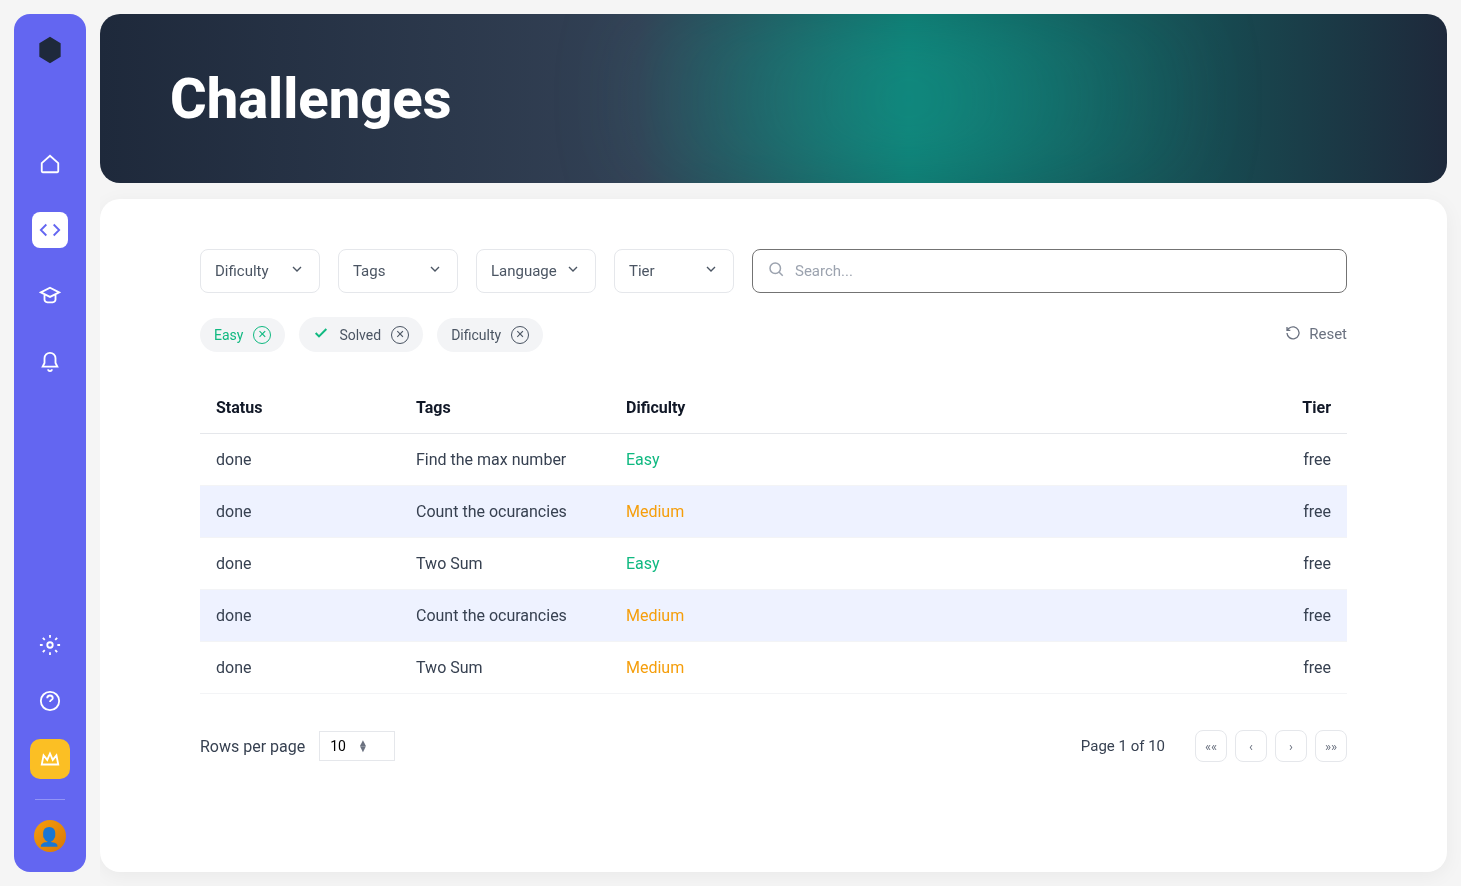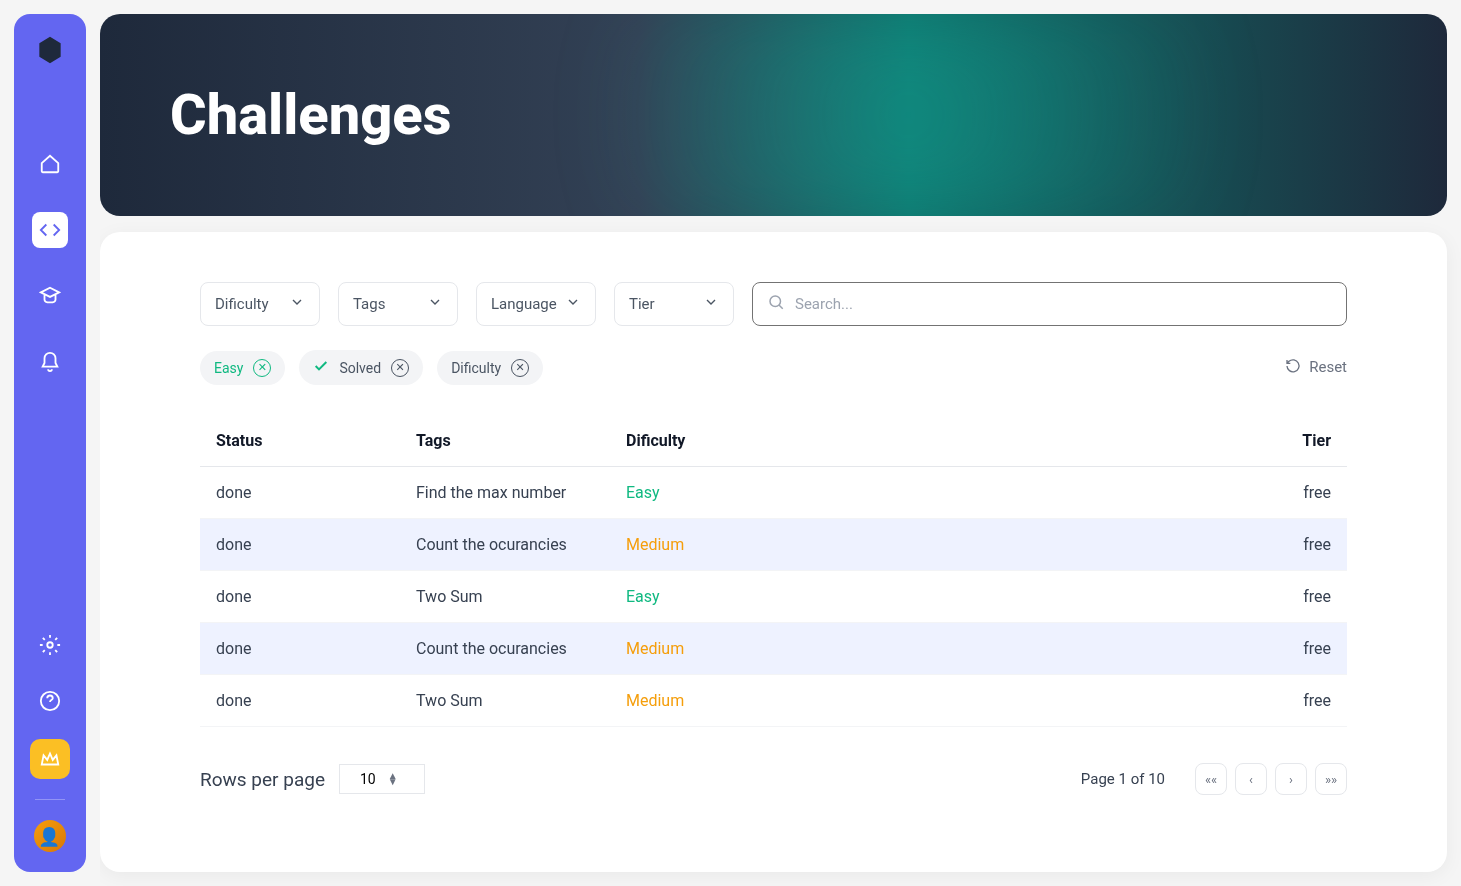--- a/index.html
+++ b/index.html
@@ -21,21 +21,21 @@
 .nav-item { width: 36px; height: 36px; display: flex; align-items: center; justify-content: center; border-radius: 8px; cursor: pointer; color: white; }
 .nav-item.active { background: white; color: #6366f1; }
 .nav-bottom { margin-top: auto; display: flex; flex-direction: column; gap: 20px; align-items: center; }
 .nav-crown { background: #fbbf24; border-radius: 10px; width: 40px; height: 40px; display: flex; align-items: center; justify-content: center; color: white; cursor: pointer; }
 .nav-divider { width: 30px; height: 1px; background: rgba(255,255,255,0.3); }
 .avatar { width: 32px; height: 32px; border-radius: 50%; background: linear-gradient(135deg, #f59e0b, #d97706); cursor: pointer; display: flex; align-items: center; justify-content: center; font-size: 18px; }
 
 .main { flex: 1; padding: 14px 14px 14px 0; overflow: hidden; display: flex; flex-direction: column; gap: 16px; }
 
 .hero {
-  height: 202px;
+  height: 169px;
   border-radius: 20px;
   background: linear-gradient(90deg, #1e293b 0%, #334155 40%, #0f766e 60%, #1e293b 100%);
   display: flex;
   align-items: center;
   padding: 0 70px;
   position: relative;
   overflow: hidden;
 }
 .hero::before {
   content: '';
@@ -85,22 +85,22 @@
 .thead, .trow { display: grid; grid-template-columns: 200px 210px 350px 1fr; align-items: center; padding: 16px; }
 .thead { font-weight: 700; color: #111827; border-bottom: 1px solid #e5e7eb; }
 .trow { color: #374151; border-bottom: 1px solid #f3f4f6; cursor: pointer; }
 .trow.alt { background: #eef2ff; }
 .trow .tier { text-align: right; }
 .thead .tier { text-align: right; }
 .diff-easy { color: #10b981; }
 .diff-medium { color: #f59e0b; }
 
 .pagination { display: flex; align-items: center; margin-top: 36px; }
-.rows-label { color: #374151; font-size: 19px; margin-right: 14px; }
-.rows-select { border: 1px solid #e5e7eb; border-radius: 0; padding: 6px 26px 6px 20px; font-size: 14px; position: relative; cursor: pointer; display: flex; align-items: center; gap: 12px; }
+.rows-label { color: #374151; font-size: 16px; margin-right: 14px; }
+.rows-select { border: 1px solid #e5e7eb; border-radius: 0; padding: 6px 26px 6px 10px; font-size: 14px; position: relative; cursor: pointer; display: flex; align-items: center; gap: 12px; }
 .rows-select .updown { font-size: 10px; color: #6b7280; display: flex; flex-direction: column; line-height: 6px; }
 .page-info { margin-left: auto; margin-right: 30px; font-size: 15px; color: #374151; }
 .page-btns { display: flex; gap: 8px; }
 .page-btn { width: 32px; height: 32px; border: 1px solid #e5e7eb; border-radius: 8px; display: flex; align-items: center; justify-content: center; cursor: pointer; color: #6b7280; font-size: 13px; }
 </style>
 </head>
 <body>
 
 <div class="sidebar">
   <div class="logo">

